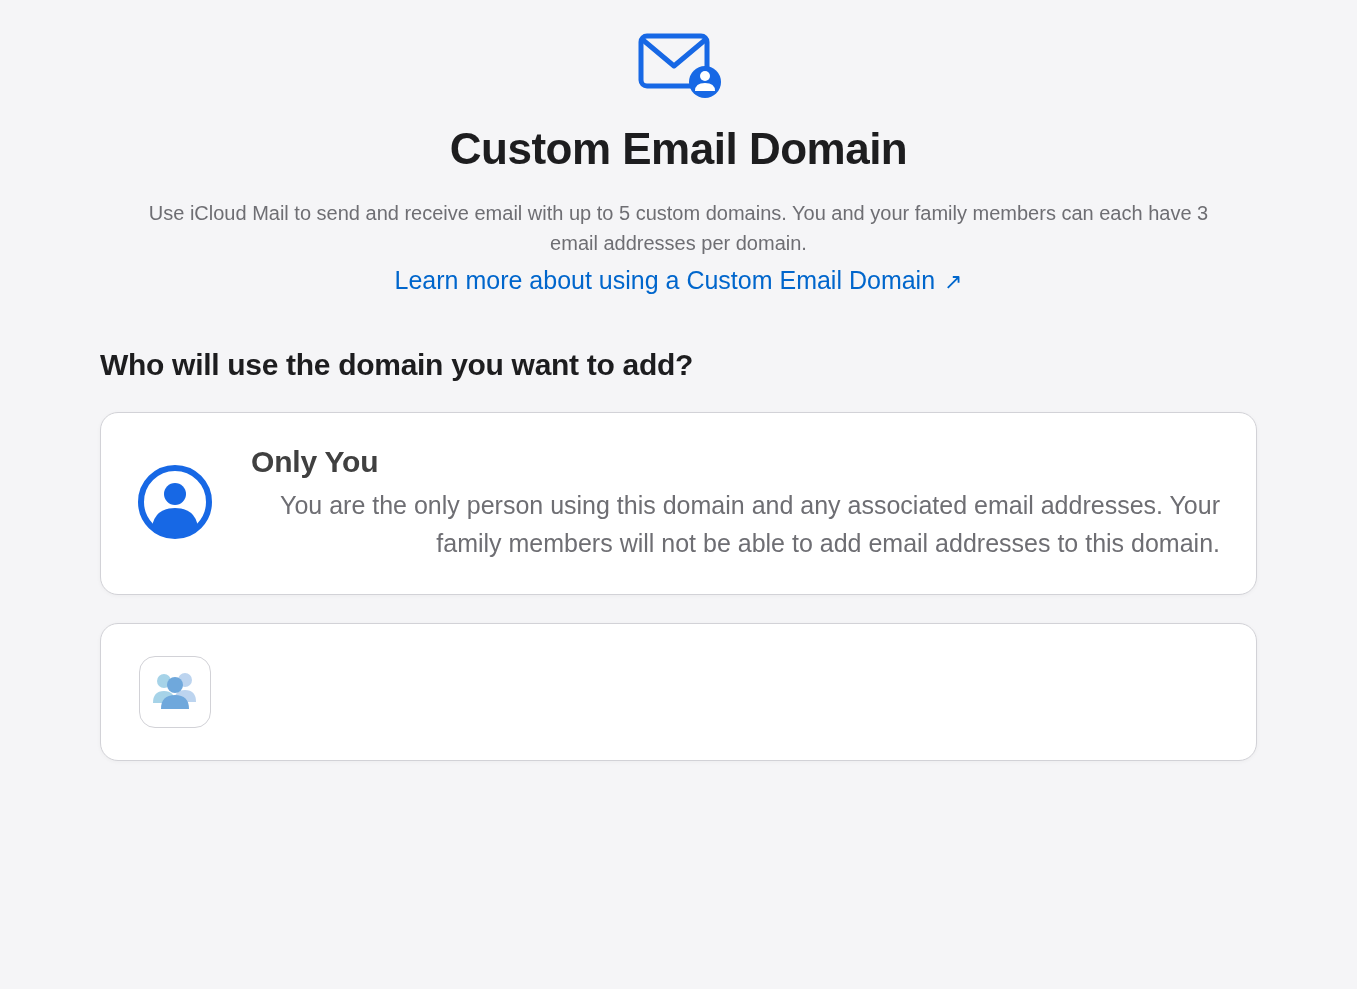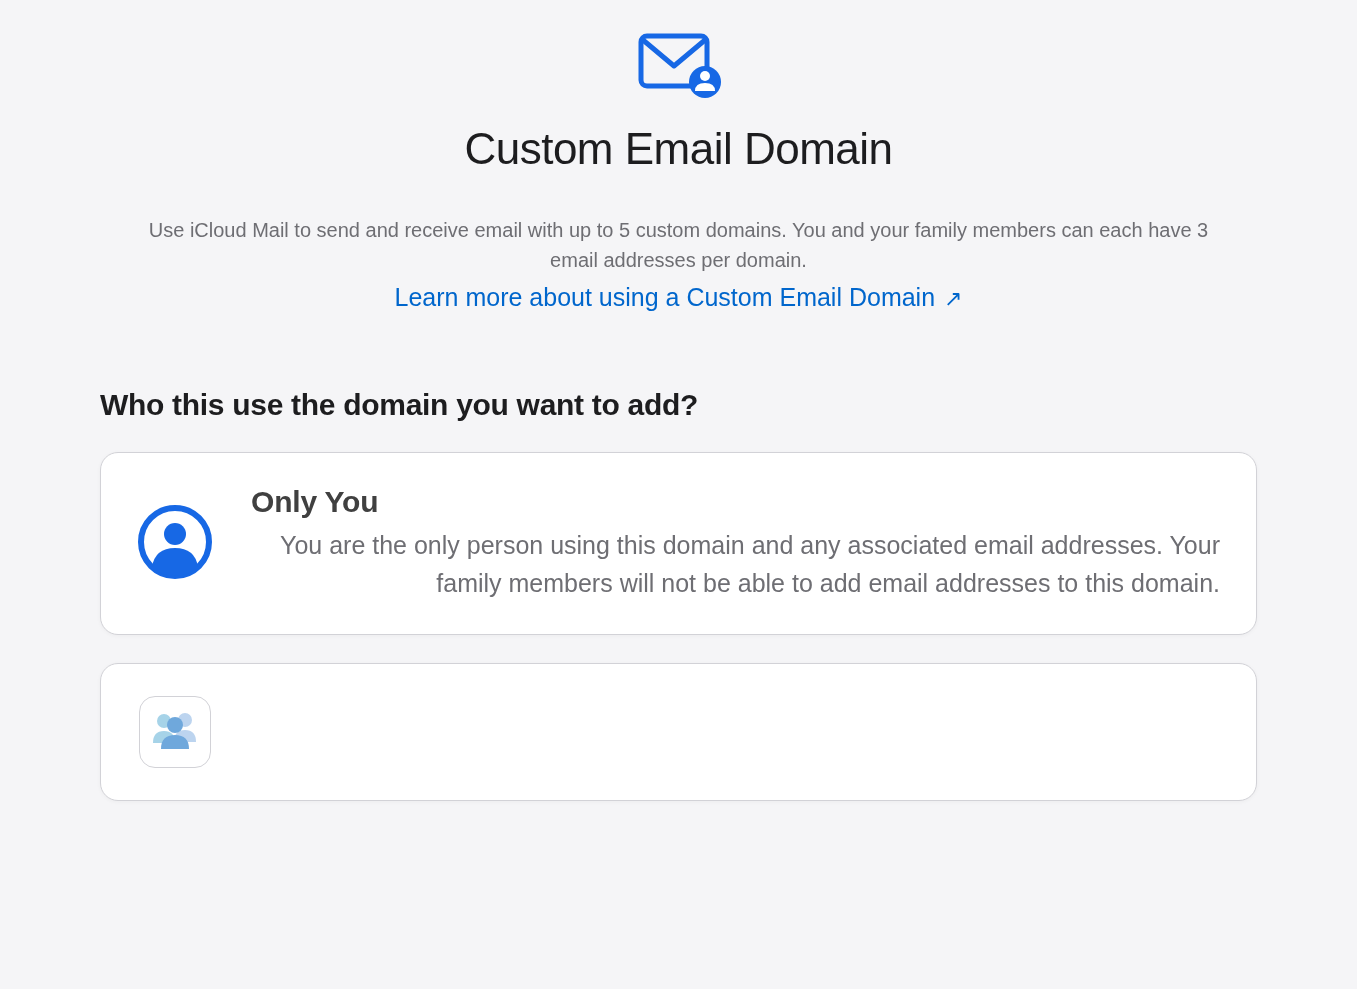--- a/index.html
+++ b/index.html
@@ -16,41 +16,41 @@
       color: #1d1d1f;
     }
     .header-icon {
       display: flex;
       justify-content: center;
       margin-bottom: 22px;
     }
     .page-title {
       text-align: center;
       font-size: 44px;
-      font-weight: 400;
+      font-weight: 700;
       letter-spacing: -0.5px;
-      margin-bottom: 41px;
+      margin-bottom: 24px;
       color: #1d1d1f;
     }
     .intro-text {
       text-align: center;
       font-size: 20px;
       line-height: 1.5;
       color: #6e6e73;
       max-width: 1060px;
       margin: 0 auto 8px auto;
     }
     .learn-more-link {
       display: block;
       text-align: center;
       font-size: 25px;
       color: #0066cc;
       text-decoration: none;
       cursor: pointer;
-      margin-bottom: 76px;
+      margin-bottom: 53px;
     }
     .learn-more-arrow {
       font-size: 22px;
       margin-left: 2px;
     }
     .section-heading {
       font-size: 30px;
       font-weight: 700;
       margin-bottom: 30px;
       letter-spacing: -0.3px;
@@ -119,21 +119,21 @@
 
 <h1 class="page-title">Custom Email Domain</h1>
 
 <p class="intro-text">Use iCloud Mail to send and receive email with up to 5 custom domains. You and your family members can each have 3 email addresses per domain.</p>
 
 <a class="learn-more-link">
   <span>Learn more about using a Custom Email Domain</span>
   <span class="learn-more-arrow">↗</span>
 </a>
 
-<h2 class="section-heading">Who this use the domain you want to add?</h2>
+<h2 class="section-heading">Who will use the domain you want to add?</h2>
 
 <div class="option-card">
   <div class="option-icon">
     <span>
       <svg width="76" height="76" viewBox="0 0 76 76">
         <circle cx="38" cy="38" r="34" fill="none" stroke="#1768e5" stroke-width="6"></circle>
         <circle cx="38" cy="30" r="11" fill="#1768e5"></circle>
         <path d="M 15 63 Q 18 44 38 44 Q 58 44 61 63 A 34 34 0 0 1 15 63 Z" fill="#1768e5"></path>
       </svg>
     </span>

